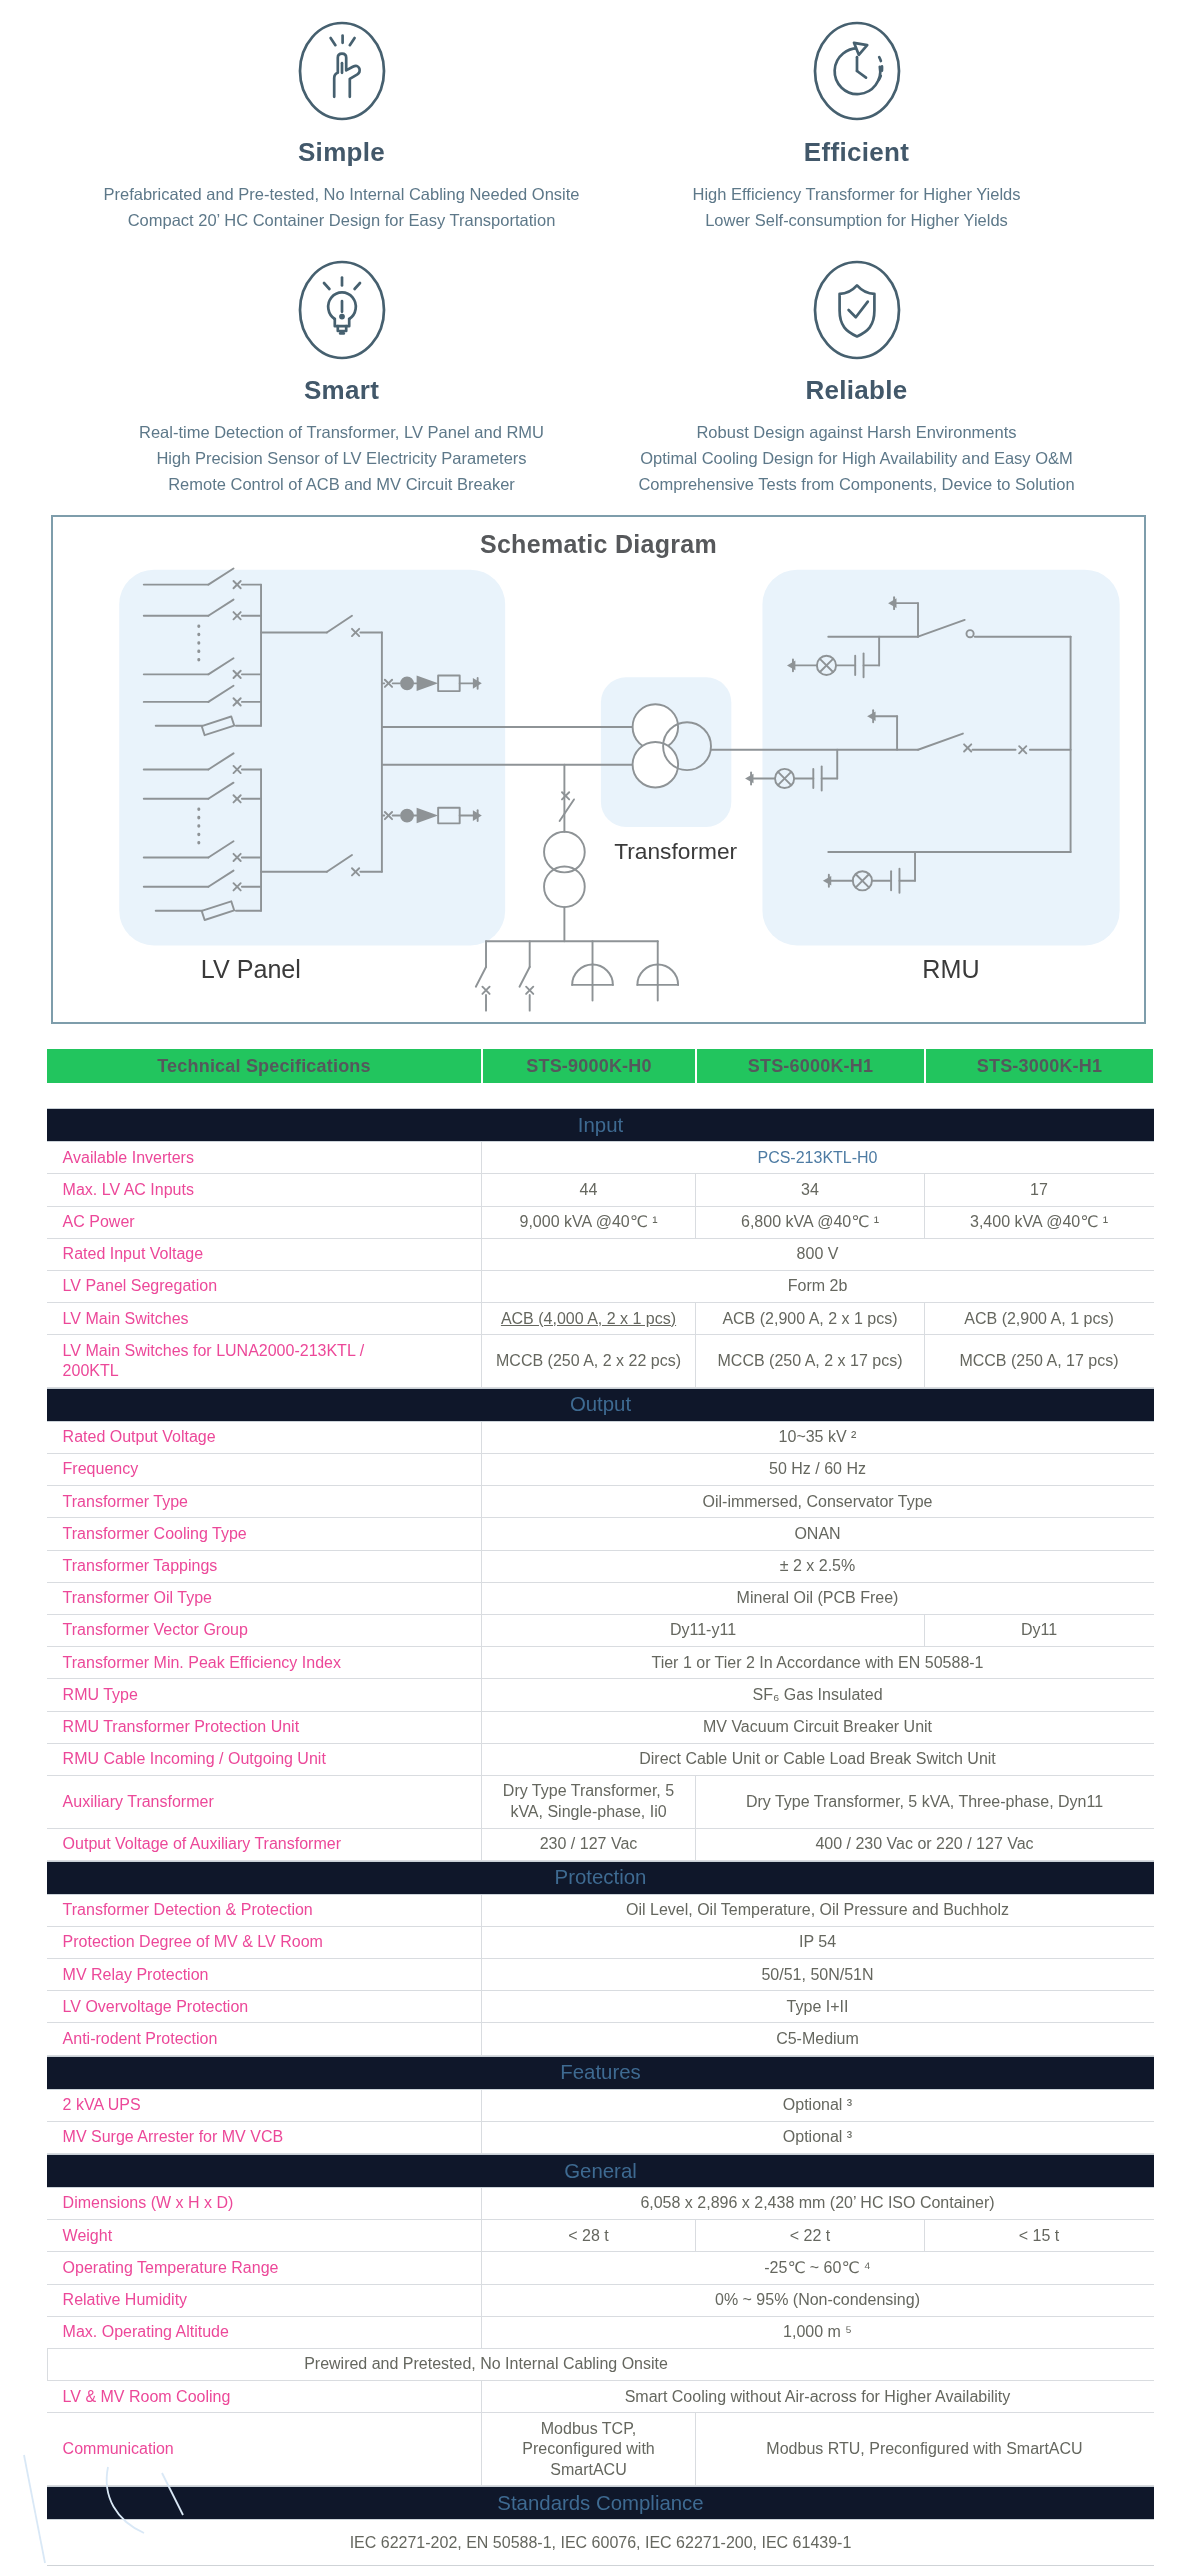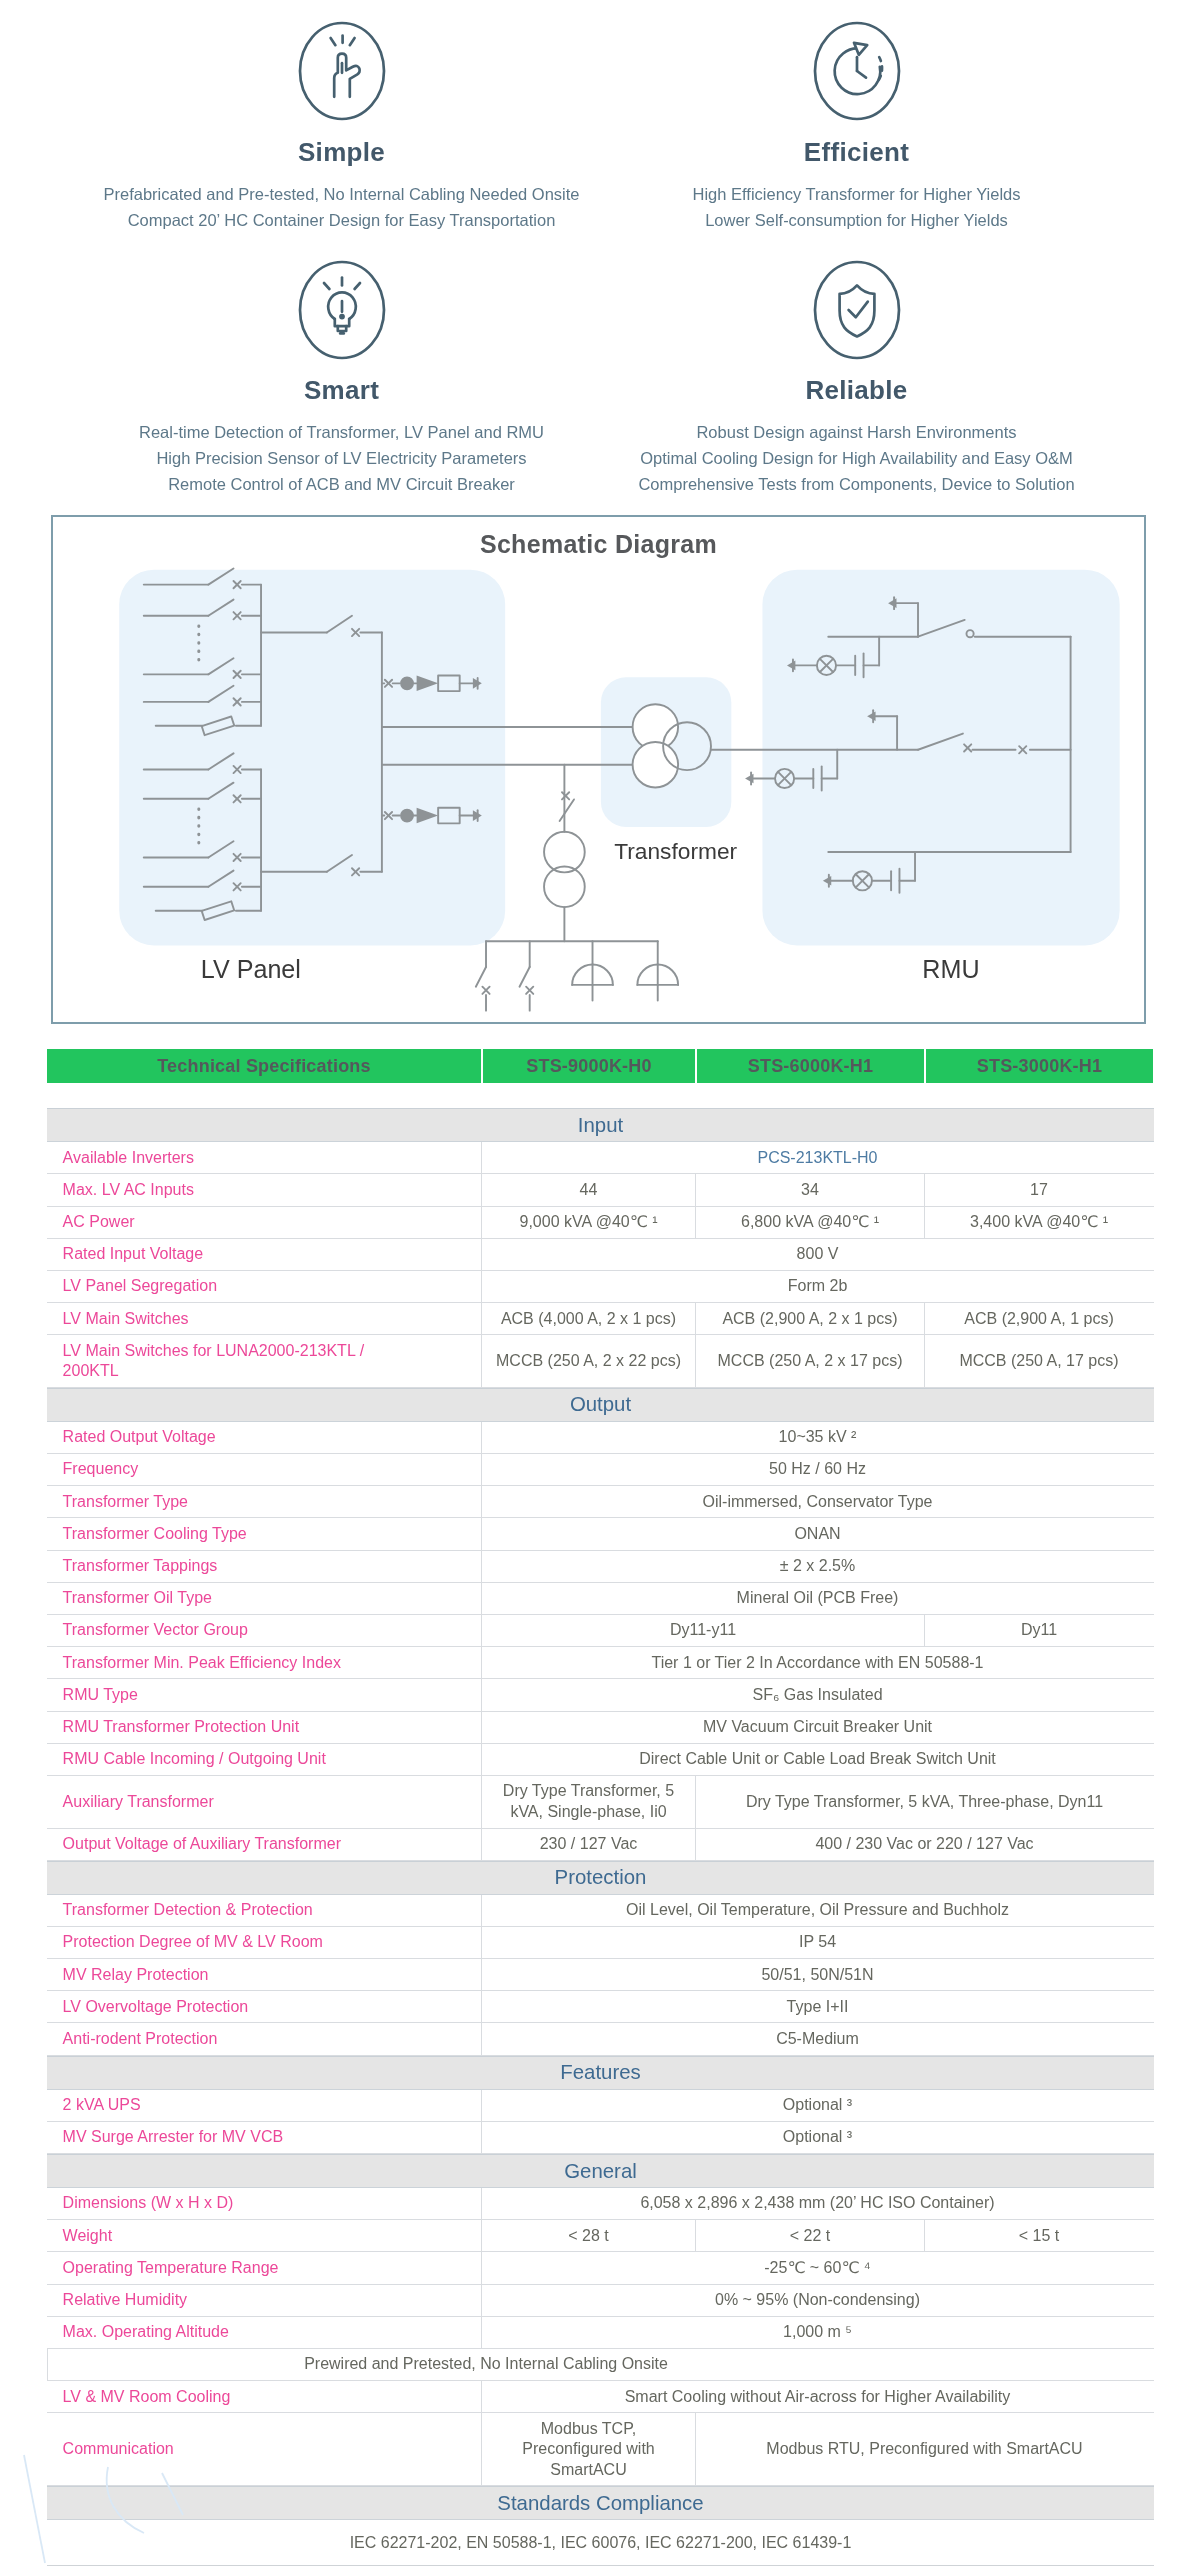--- a/index.html
+++ b/index.html
@@ -21,21 +21,21 @@
   .schematic{position:relative;margin:18px 0 0 51px;width:1091px;height:505px;border:2.4px solid #7e9dab;background:#ffffff;}
   .schematic-title{position:absolute;top:13px;left:0;width:100%;text-align:center;font-size:25px;font-weight:700;color:#56585b;letter-spacing:0.3px;}
   .schematic svg.circuit{position:absolute;left:0;top:0;}
   
   .spec-table{margin:25px 0 0 47px;width:1107px;}
   .spec-header{display:grid;grid-template-columns:434px 214px 229px 229px;height:34px;}
   .spec-header .hcell{background:#22c55e;display:flex;align-items:center;justify-content:center;
     font-size:18px;font-weight:700;color:#55585c;letter-spacing:0.2px;}
   .spec-header .hcell + .hcell{border-left:2.4px solid #ffffff;}
   .spec-gap{height:25px;}
-  .band{height:32px;background:#e5e5e5;display:flex;align-items:center;justify-content:center;
+  .band{height:32px;background:#0f172a;display:flex;align-items:center;justify-content:center;
     font-size:20.4px;color:#3e6a91;border-top:1.2px solid #c9d0d6;border-bottom:1.2px solid #ccd3d9;}
   .s-row{display:grid;grid-template-columns:434px 214px 229px 229px;border-bottom:1.2px solid #d9dce0;min-height:30px;}
   .s-row .lbl{display:flex;align-items:center;padding:5.4px 0 5.4px 15.6px;font-size:16px;color:#ec4899;line-height:20.4px;}
   .s-row .lbl span{max-width:359px;}
   .s-row .val{display:flex;align-items:center;justify-content:center;text-align:center;
     padding:5.4px 4.8px;font-size:16px;color:#65675f;line-height:20.4px;border-left:1.2px solid #d9dce0;}
   .s-row .val.accent{color:#4d7ba3;}
   .s-row.full-row{grid-template-columns:1fr;border-bottom:1.8px solid #cfd3d7;}
   .s-row.full-row .val{border-left:none;min-height:34px;}
   .watermark{position:absolute;left:12px;top:2449px;pointer-events:none;}
@@ -326,21 +326,21 @@
           <span>LV Panel Segregation</span>
         </div>
         <div class="val" style="grid-column: span 3;">
           <span>Form 2b</span>
         </div>
       </div>
       <div class="s-row">
         <div class="lbl">
           <span>LV Main Switches</span>
         </div>
-        <div class="val" style="grid-column: span 1;">
+        <div class="val" style="grid-column: span 1; text-decoration: underline;">
           <span>ACB (4,000 A, 2 x 1 pcs)</span>
         </div>
         <div class="val" style="grid-column: span 1;">
           <span>ACB (2,900 A, 2 x 1 pcs)</span>
         </div>
         <div class="val" style="grid-column: span 1;">
           <span>ACB (2,900 A, 1 pcs)</span>
         </div>
       </div>
       <div class="s-row">

